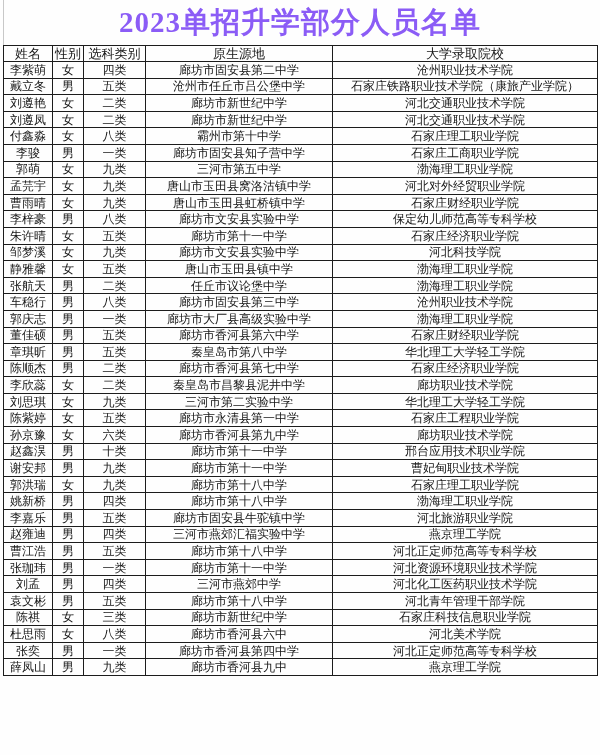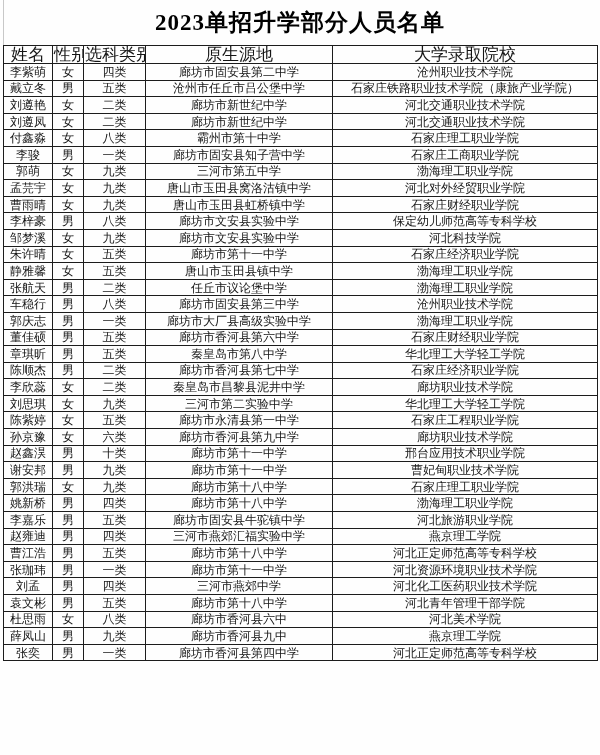--- a/index.html
+++ b/index.html
@@ -22,24 +22,24 @@
     top: 0;
     width: 1px;
     height: 46px;
     background: #c8c8c8;
   }
   .title {
     height: 45px;
     display: flex;
     align-items: center;
     justify-content: center;
-    font-size: 23px;
+    font-size: 29px;
     font-weight: bold;
     letter-spacing: 1px;
-    color: #000000;
+    color: #8b5cf6;
   }
   table.roster {
     position: absolute;
     left: 3px;
     top: 45px;
     width: 594px;
     border-collapse: collapse;
     table-layout: fixed;
   }
   table.roster th,
@@ -51,21 +51,21 @@
     line-height: 1;
     padding: 0 1px;
     height: 15.6px;
     white-space: nowrap;
     overflow: hidden;
     color: #151515;
     font-weight: normal;
   }
   table.roster thead th {
     height: 15px;
-    font-size: 17px;
+    font-size: 13px;
   }
   col.c-name    { width: 49px; }
   col.c-gender  { width: 31px; }
   col.c-cat     { width: 62px; }
   col.c-school  { width: 187px; }
   col.c-college { width: 265px; }
 </style>
 </head>
 <body>
 
@@ -156,32 +156,32 @@
       <td>石家庄财经职业学院</td>
     </tr>
         <tr>
       <td>李梓豪</td>
       <td>男</td>
       <td>八类</td>
       <td>廊坊市文安县实验中学</td>
       <td>保定幼儿师范高等专科学校</td>
     </tr>
         <tr>
+      <td>朱许晴</td>
+      <td>女</td>
+      <td>五类</td>
+      <td>廊坊市第十一中学</td>
+      <td>石家庄经济职业学院</td>
+    </tr>
+        <tr>
       <td>邹梦溪</td>
       <td>女</td>
       <td>九类</td>
       <td>廊坊市文安县实验中学</td>
       <td>河北科技学院</td>
-    </tr>
-        <tr>
-      <td>朱许晴</td>
-      <td>女</td>
-      <td>五类</td>
-      <td>廊坊市第十一中学</td>
-      <td>石家庄经济职业学院</td>
     </tr>
         <tr>
       <td>静雅馨</td>
       <td>女</td>
       <td>五类</td>
       <td>唐山市玉田县镇中学</td>
       <td>渤海理工职业学院</td>
     </tr>
         <tr>
       <td>张航天</td>
@@ -317,36 +317,43 @@
       <td>河北化工医药职业技术学院</td>
     </tr>
         <tr>
       <td>袁文彬</td>
       <td>男</td>
       <td>五类</td>
       <td>廊坊市第十八中学</td>
       <td>河北青年管理干部学院</td>
     </tr>
         <tr>
+      <td>陈祺</td>
+      <td>女</td>
+      <td>三类</td>
+      <td>廊坊市新世纪中学</td>
+      <td>石家庄科技信息职业学院</td>
+    </tr>
+        <tr>
       <td>杜思雨</td>
       <td>女</td>
       <td>八类</td>
       <td>廊坊市香河县六中</td>
       <td>河北美术学院</td>
     </tr>
         <tr>
-      <td>薛凤山</td>
-      <td>男</td>
-      <td>九类</td>
-      <td>廊坊市香河县九中</td>
-      <td>燕京理工学院</td>
-    </tr>
-        <tr>
       <td>张奕</td>
       <td>男</td>
       <td>一类</td>
       <td>廊坊市香河县第四中学</td>
       <td>河北正定师范高等专科学校</td>
     </tr>
+        <tr>
+      <td>薛凤山</td>
+      <td>男</td>
+      <td>九类</td>
+      <td>廊坊市香河县九中</td>
+      <td>燕京理工学院</td>
+    </tr>
       </tbody>
   </table>
 
 </div>
 
 </body></html>

